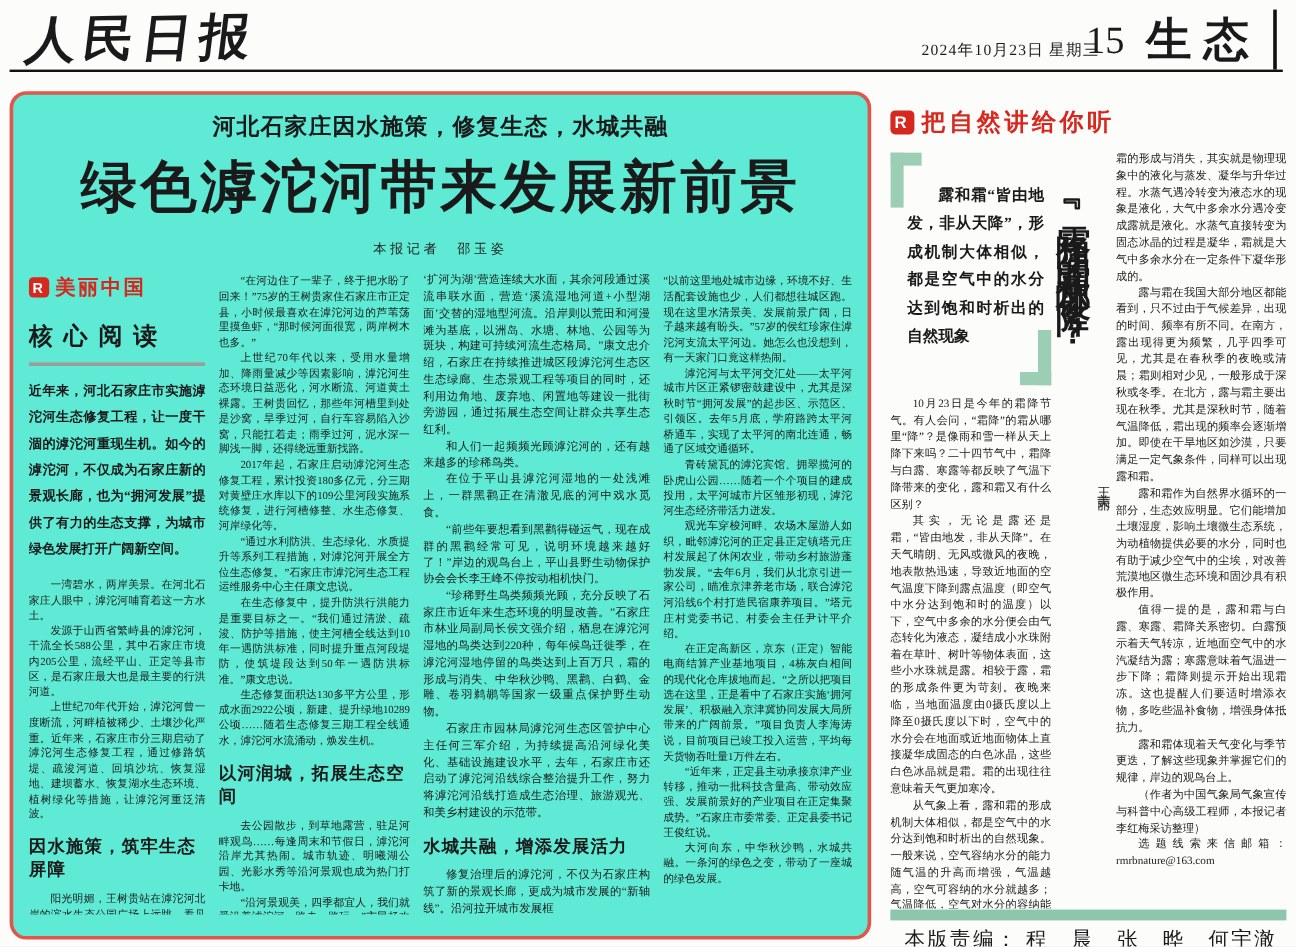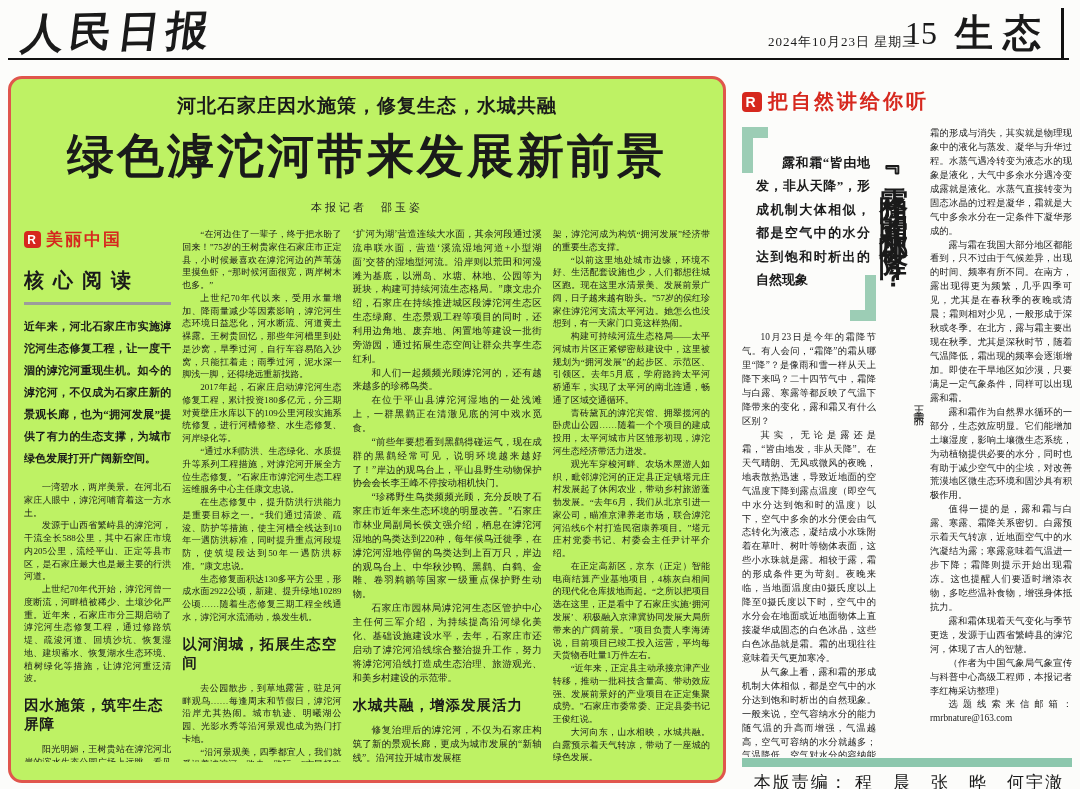--- a/index.html
+++ b/index.html
@@ -9,21 +9,21 @@
   .masthead{position:absolute;left:22px;top:4px;font-size:42px;font-weight:900;
             letter-spacing:6px;transform:skewX(-8deg) rotate(-1deg);font-family:"Liberation Serif",serif;}
   .hdr-date{position:absolute;left:768px;top:33px;font-size:13px;letter-spacing:1px;}
   .page-label{position:absolute;right:16px;top:8px;display:flex;align-items:center;
               border-right:3px solid #111;padding-right:10px;height:50px;}
   .page-no{font-size:32px;font-weight:400;}
   .section-name{font-size:38px;font-weight:700;letter-spacing:10px;margin-left:18px;}
   .header-rule{position:absolute;left:8px;top:58px;width:1061px;height:2px;background:#111;}
   
   .main-box{position:absolute;left:8px;top:76px;width:718px;height:707px;box-sizing:border-box;
-            border:3px solid #e0564c;border-radius:14px;padding:10px 13px 8px;background:#bef264;}
+            border:3px solid #e0564c;border-radius:14px;padding:10px 13px 8px;background:#5eead4;}
   .kicker{text-align:center;font-size:19px;font-weight:700;letter-spacing:1px;margin-top:4px;}
   .headline{text-align:center;font-size:47px;font-weight:900;letter-spacing:3px;margin-top:6px;
             font-family:"Liberation Sans",sans-serif;}
   .byline{text-align:center;font-size:11px;margin-top:12px;letter-spacing:3px;color:#222;}
   .body-cols{display:flex;gap:11px;margin-top:13px;height:534px;overflow:hidden;}
   .col{overflow:hidden;}
   .c1{width:148px;}.c2{width:160px;}.c3{width:190px;}.c4{width:158px;}
   .badge{display:flex;align-items:center;gap:5px;color:#d6281e;font-weight:900;font-size:17px;
          letter-spacing:2px;font-family:"Liberation Sans",sans-serif;}
   .badge-icon{width:17px;height:17px;background:#d6281e;border-radius:4px;color:#fff;font-size:12px;
@@ -112,39 +112,38 @@
             <p class="para">“沿河景观美，四季都宜人，我们就爱沿着滹沱河一路走一路玩。”市民杨欢说。</p>
           </div>
       </div>
 
       <div class="col c3">
         <div data-noindent-first="">
             <p class="para">‘扩河为湖’营造连续大水面，其余河段通过溪流串联水面，营造‘溪流湿地河道+小型湖面’交替的湿地型河流。沿岸则以荒田和河漫滩为基底，以洲岛、水塘、林地、公园等为斑块，构建可持续河流生态格局。”康文忠介绍，石家庄在持续推进城区段滹沱河生态区生态绿廊、生态景观工程等项目的同时，还利用边角地、废弃地、闲置地等建设一批街旁游园，通过拓展生态空间让群众共享生态红利。</p>
             <p class="para">和人们一起频频光顾滹沱河的，还有越来越多的珍稀鸟类。</p>
             <p class="para">在位于平山县滹沱河湿地的一处浅滩上，一群黑鹳正在清澈见底的河中戏水觅食。</p>
             <p class="para">“前些年要想看到黑鹳得碰运气，现在成群的黑鹳经常可见，说明环境越来越好了！”岸边的观鸟台上，平山县野生动物保护协会会长李王峰不停按动相机快门。</p>
-            <p class="para">“珍稀野生鸟类频频光顾，充分反映了石家庄市近年来生态环境的明显改善。”石家庄市林业局副局长侯文强介绍，栖息在滹沱河湿地的鸟类达到220种，每年候鸟迁徙季，在滹沱河湿地停留的鸟类达到上百万只，岸边的观鸟台上、中华秋沙鸭、黑鹳、白鹤、金雕、卷羽鹈鹕等国家一级重点保护野生动物。</p>
+            <p class="para">“珍稀野生鸟类频频光顾，充分反映了石家庄市近年来生态环境的明显改善。”石家庄市林业局副局长侯文强介绍，栖息在滹沱河湿地的鸟类达到220种，每年候鸟迁徙季，在滹沱河湿地停留的鸟类达到上百万只，霜的形成与消失、中华秋沙鸭、黑鹳、白鹤、金雕、卷羽鹈鹕等国家一级重点保护野生动物。</p>
             <p class="para">石家庄市园林局滹沱河生态区管护中心主任何三军介绍，为持续提高沿河绿化美化、基础设施建设水平，去年，石家庄市还启动了滹沱河沿线综合整治提升工作，努力将滹沱河沿线打造成生态治理、旅游观光、和美乡村建设的示范带。</p>
           </div>
         <div class="subhead">水城共融，增添发展活力</div>
         <div>
             <p class="para">修复治理后的滹沱河，不仅为石家庄构筑了新的景观长廊，更成为城市发展的“新轴线”。沿河拉开城市发展框</p>
           </div>
       </div>
 
       <div class="col c4">
         <div data-noindent-first="">
-            <p class="para">架，滹沱河成为构筑“拥河发展”经济带的重要生态支撑。</p>
             <p class="para">“以前这里地处城市边缘，环境不好、生活配套设施也少，人们都想往城区跑。现在这里水清景美、发展前景广阔，日子越来越有盼头。”57岁的侯红珍家住滹沱河支流太平河边。她怎么也没想到，有一天家门口竟这样热闹。</p>
-            <p class="para">构建可持续河流生态格局——太平河城市片区正紧锣密鼓建设中，这里被规划为“拥河发展”的起步区、示范区、引领区。去年5月底，学府路跨太平河桥通车，实现了太平河的南北连通，畅通了区域交通循环。</p>
+            <p class="para">滹沱河与太平河交汇处——太平河城市片区正紧锣密鼓建设中，尤其是深秋时节“拥河发展”的起步区、示范区、引领区。去年5月底，学府路跨太平河桥通车，实现了太平河的南北连通，畅通了区域交通循环。</p>
             <p class="para">青砖黛瓦的滹沱宾馆、拥翠揽河的卧虎山公园……随着一个个项目的建成投用，太平河城市片区雏形初现，滹沱河生态经济带活力迸发。</p>
             <p class="para">观光车穿梭河畔、农场木屋游人如织，毗邻滹沱河的正定县正定镇塔元庄村发展起了休闲农业，带动乡村旅游蓬勃发展。“去年6月，我们从北京引进一家公司，瞄准京津养老市场，联合滹沱河沿线6个村打造民宿康养项目。”塔元庄村党委书记、村委会主任尹计平介绍。</p>
             <p class="para">在正定高新区，京东（正定）智能电商结算产业基地项目，4栋灰白相间的现代化仓库拔地而起。“之所以把项目选在这里，正是看中了石家庄实施‘拥河发展’、积极融入京津冀协同发展大局所带来的广阔前景。”项目负责人李海涛说，目前项目已竣工投入运营，平均每天货物吞吐量1万件左右。</p>
             <p class="para">“近年来，正定县主动承接京津产业转移，推动一批科技含量高、带动效应强、发展前景好的产业项目在正定集聚成势。”石家庄市委常委、正定县委书记王俊红说。</p>
-            <p class="para">大河向东，山水相映，水城共融。白露预示着天气转凉，带动了一座城的绿色发展。</p>
+            <p class="para">大河向东，中华秋沙鸭，水城共融。一条河的绿色之变，带动了一座城的绿色发展。</p>
           </div>
       </div>
     </div>
   </div>
 
   <div class="nature">
     <div class="nature-badge">
       <span class="badge-icon">R</span>
       <span>把自然讲给你听</span>
     </div>
@@ -164,21 +163,21 @@
       <div class="n-strip">
         <div class="v-title">『霜降』的霜从哪『降』？</div>
         <div class="v-author">王美丽</div>
       </div>
       <div class="n-right">
         <div data-noindent-first="">
             <p class="n-para">霜的形成与消失，其实就是物理现象中的液化与蒸发、凝华与升华过程。水蒸气遇冷转变为液态水的现象是液化，大气中多余水分遇冷变成露就是液化。水蒸气直接转变为固态冰晶的过程是凝华，霜就是大气中多余水分在一定条件下凝华形成的。</p>
             <p class="n-para">露与霜在我国大部分地区都能看到，只不过由于气候差异，出现的时间、频率有所不同。在南方，露出现得更为频繁，几乎四季可见，尤其是在春秋季的夜晚或清晨；霜则相对少见，一般形成于深秋或冬季。在北方，露与霜主要出现在秋季。尤其是深秋时节，随着气温降低，霜出现的频率会逐渐增加。即使在干旱地区如沙漠，只要满足一定气象条件，同样可以出现露和霜。</p>
             <p class="n-para">露和霜作为自然界水循环的一部分，生态效应明显。它们能增加土壤湿度，影响土壤微生态系统，为动植物提供必要的水分，同时也有助于减少空气中的尘埃，对改善荒漠地区微生态环境和固沙具有积极作用。</p>
             <p class="n-para">值得一提的是，露和霜与白露、寒露、霜降关系密切。白露预示着天气转凉，近地面空气中的水汽凝结为露；寒露意味着气温进一步下降；霜降则提示开始出现霜冻。这也提醒人们要适时增添衣物，多吃些温补食物，增强身体抵抗力。</p>
-            <p class="n-para">露和霜体现着天气变化与季节更迭，发源于山西省繁峙县的滹沱河，体现了古人的智慧。</p>
+            <p class="n-para">露和霜体现着天气变化与季节更迭，了解这些现象并掌握它们的规律，岸边的观鸟台上。</p>
             <p class="n-para">（作者为中国气象局气象宣传与科普中心高级工程师，本报记者李红梅采访整理）</p>
             <p class="n-para">选题线索来信邮箱：rmrbnature@163.com</p>
           </div>
       </div>
     </div>
   </div>
 
   <div class="teal-bar"></div>
 
   <div class="footer">

